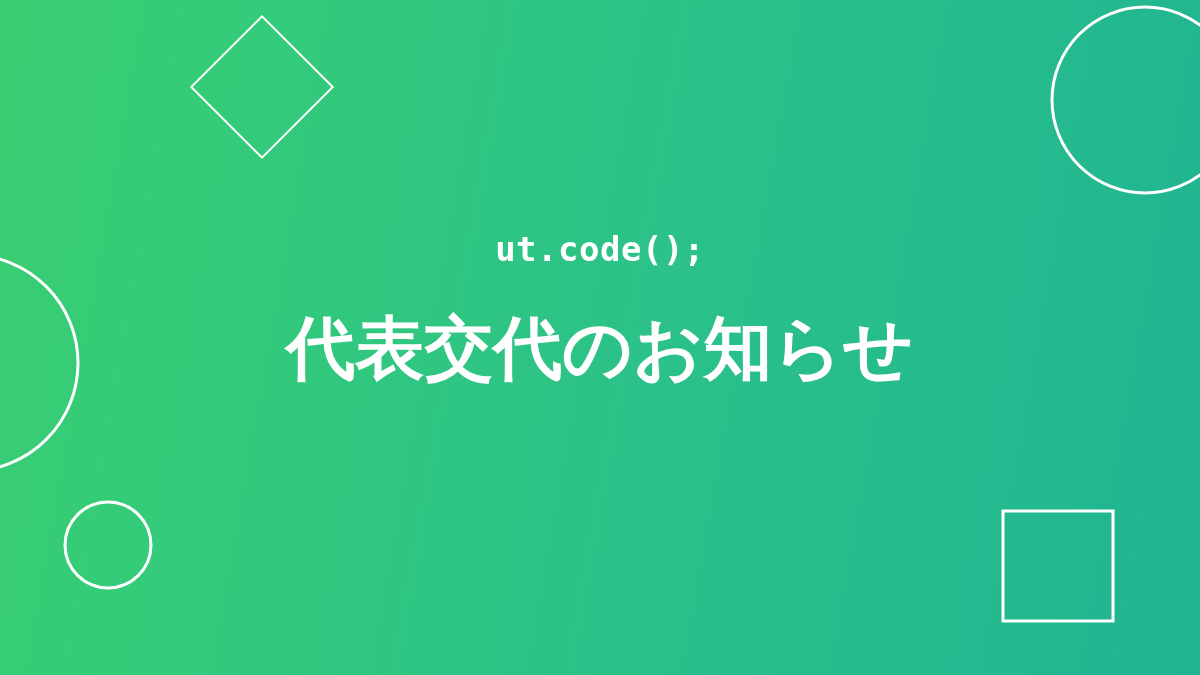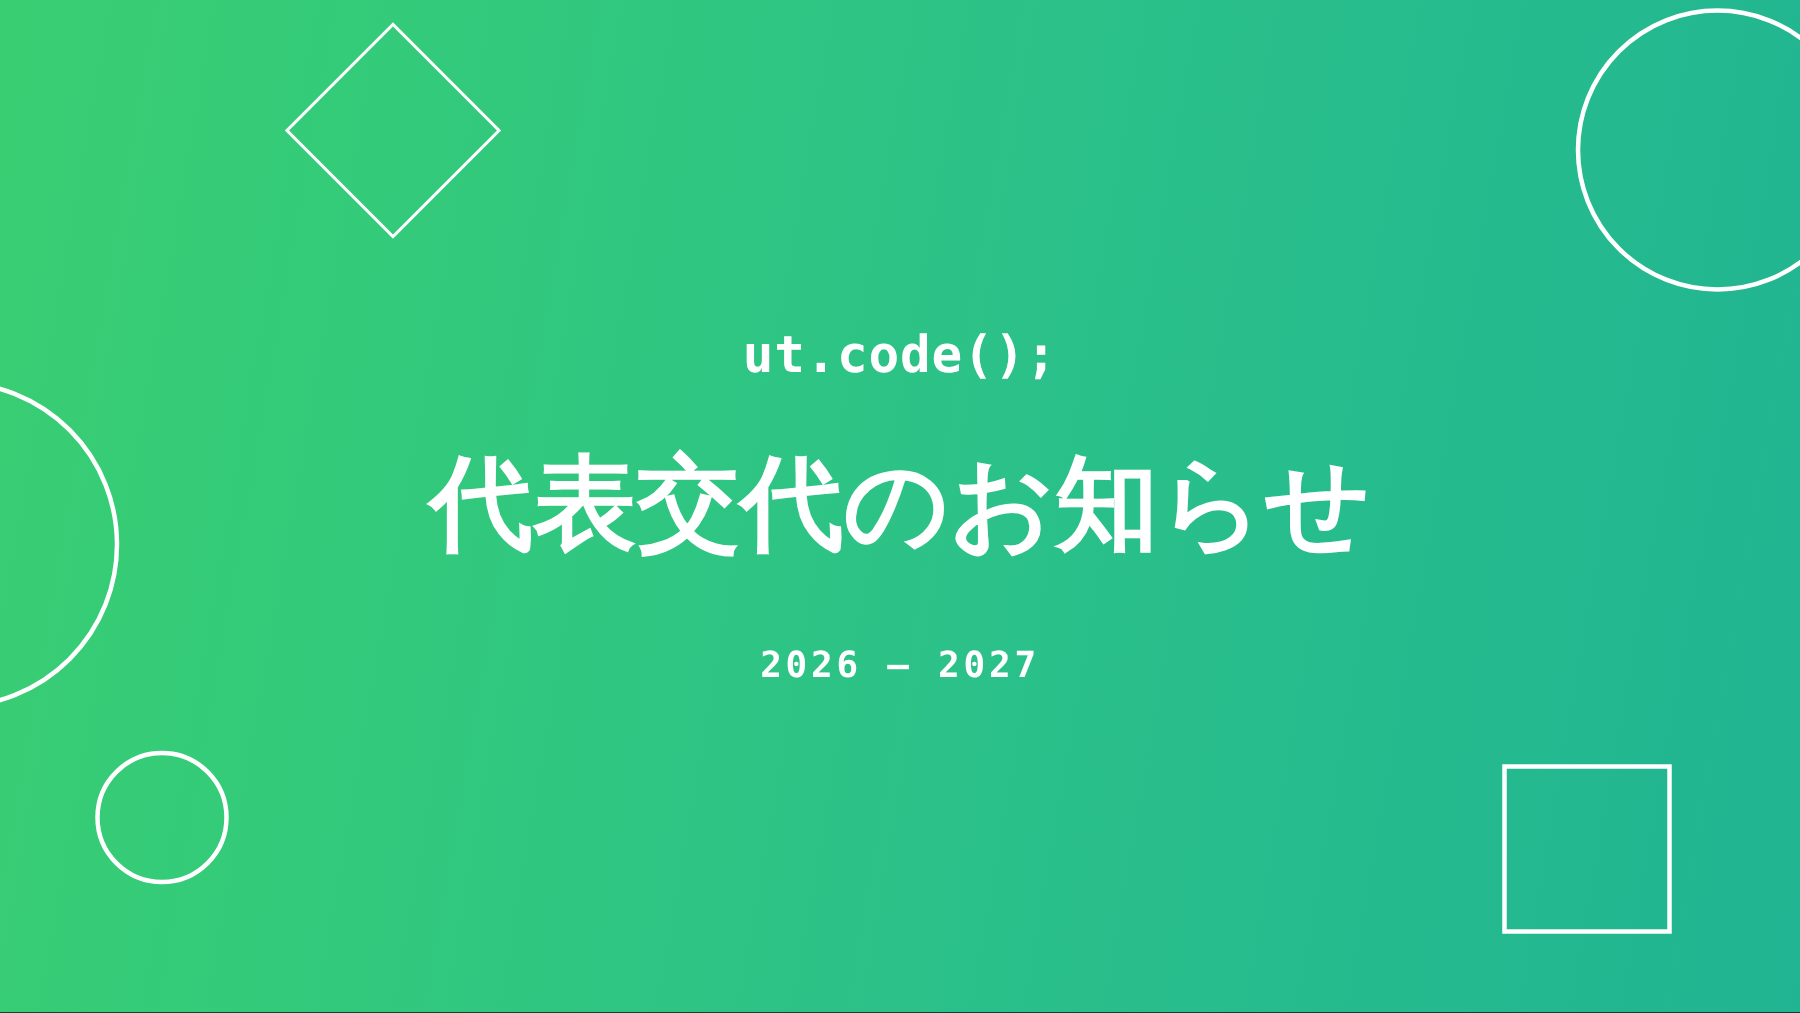--- a/index.html
+++ b/index.html
@@ -77,16 +77,15 @@
     <rect x="212" y="37" width="100" height="100" transform="rotate(45 262 87)" fill="none" stroke="#ffffff" stroke-width="2"></rect>
     <circle cx="1145" cy="100" r="93" fill="none" stroke="#ffffff" stroke-width="3"></circle>
     <circle cx="-30" cy="363" r="108" fill="none" stroke="#ffffff" stroke-width="3"></circle>
     <circle cx="108" cy="545" r="43" fill="none" stroke="#ffffff" stroke-width="3"></circle>
     <rect x="1003" y="511" width="110" height="110" fill="none" stroke="#ffffff" stroke-width="3"></rect>
   </svg>
 
   <div id="content">
     <div class="logo">ut.code();</div>
     <h1 class="title">代表交代のお知らせ</h1>
-    <div class="subtitle">2026 — 2027</div>
   </div>
 
 </div>
 
 </body></html>

